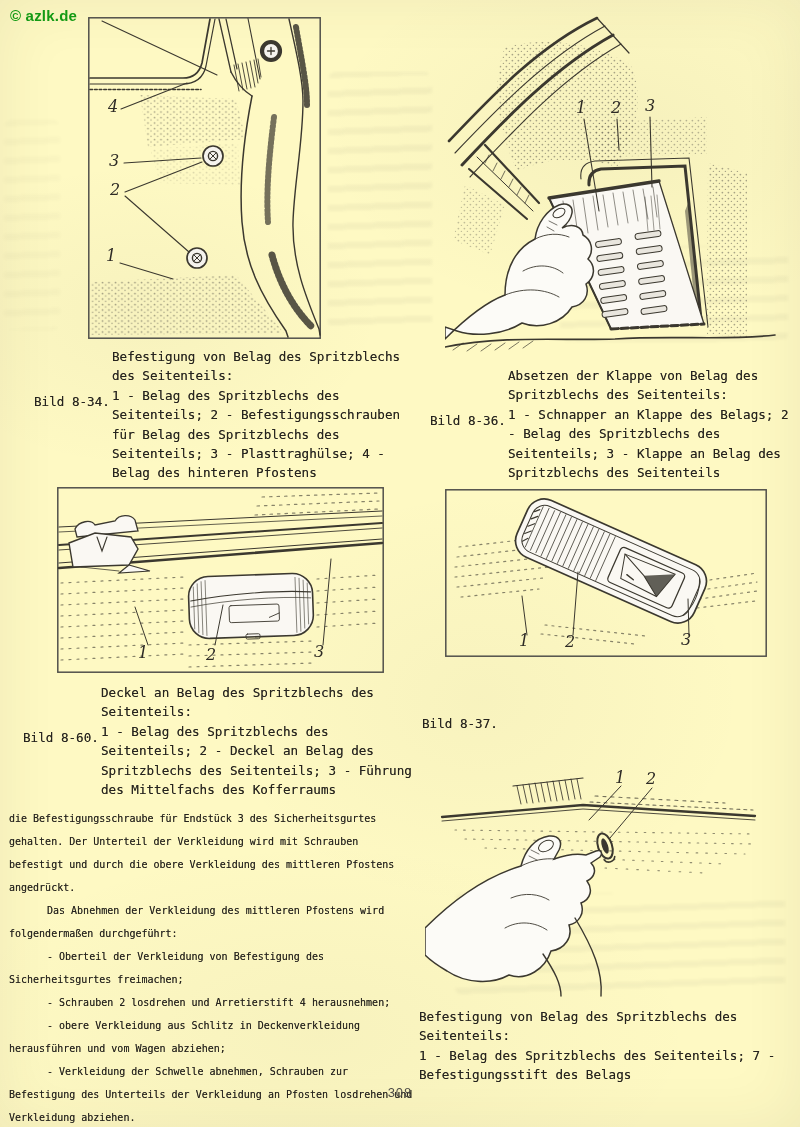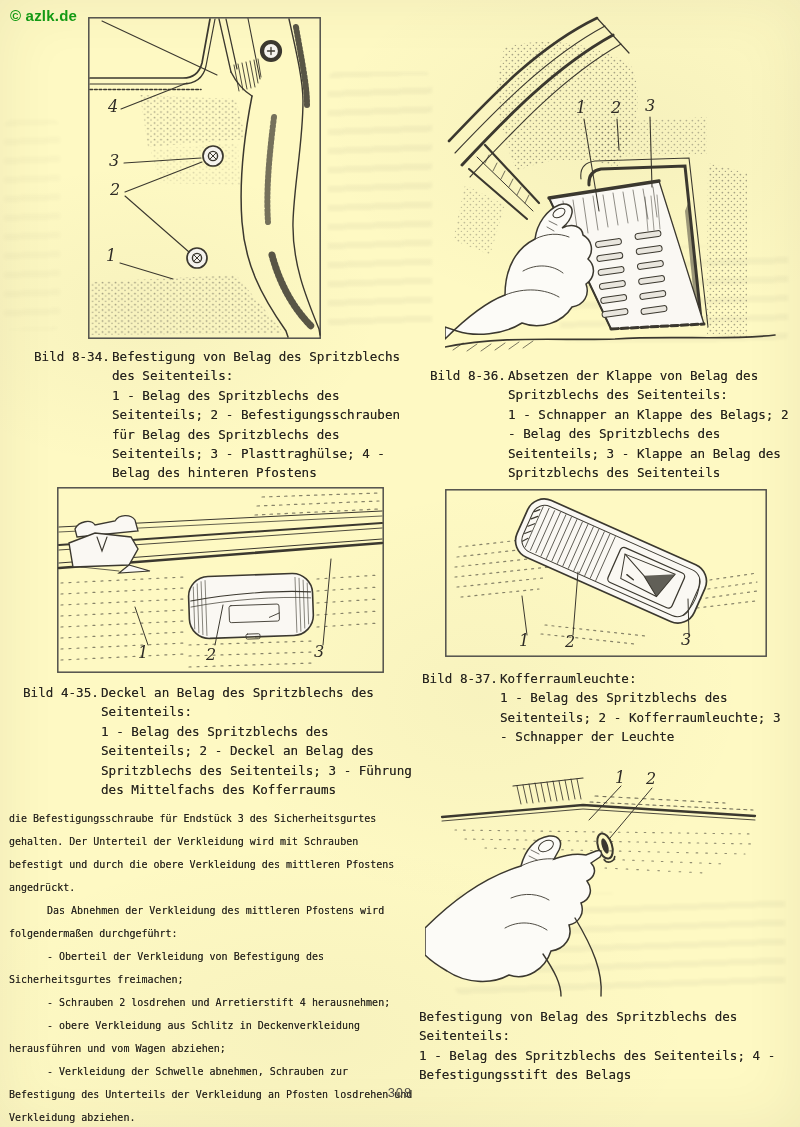--- a/index.html
+++ b/index.html
@@ -31,21 +31,21 @@
   .fig svg{position:absolute; left:0; top:0;}
   .co{
     position:absolute; font-family:"DejaVu Serif", serif; font-style:italic;
     font-size:16px; line-height:16px; color:#2e2b26;
   }
   .caption{
     position:absolute; display:flex;
     font-size:12.6px; line-height:19.4px; color:#26241f;
     text-shadow:0 0 .5px rgba(40,36,28,.6); hyphens:auto;
   }
-  .cap-label{flex:0 0 78px;}
+  .cap-label{flex:0 0 78px;margin-top:45px;}
   .cap-body{flex:1 1 auto; display:block;}
   .cap-title,.cap-items{display:block;}
   .body-text{
     position:absolute; font-size:10px; line-height:23px; color:#24221d;
     text-shadow:0 0 .5px rgba(40,36,28,.6); hyphens:auto;
   }
   .body-text p{margin:0;}
   .body-text p.ind{text-indent:38px;}
   .pageno{
     position:absolute; left:0; right:0; top:1085px; text-align:center;
@@ -455,39 +455,35 @@
 
   <div class="caption" style="left:430px; top:366px; width:364px">
     <span class="cap-label">Bild 8-36.</span>
     <span class="cap-body">
       <span class="cap-title">Absetzen der Klappe von Belag des Spritzblechs des Seitenteils:</span>
       <span class="cap-items">1 - Schnapper an Klappe des Belags; 2 - Belag des Spritzblechs des Seitenteils; 3 - Klappe an Belag des Spritzblechs des Seitenteils</span>
     </span>
   </div>
 
   <div class="caption" style="left:23px; top:683px; width:389px">
-    <span class="cap-label">Bild 4-35.</span>
+    <span class="cap-label">Bild 8-60.</span>
     <span class="cap-body">
       <span class="cap-title">Deckel an Belag des Spritzblechs des Seitenteils:</span>
       <span class="cap-items">1 - Belag des Spritzblechs des Seitenteils; 2 - Deckel an Belag des Spritzblechs des Seitenteils; 3 - Führung des Mittelfachs des Kofferraums</span>
     </span>
   </div>
 
   <div class="caption" style="left:422px; top:669px; width:373px">
     <span class="cap-label">Bild 8-37.</span>
-    <span class="cap-body">
-      <span class="cap-title">Kofferraumleuchte:</span>
-      <span class="cap-items">1 - Belag des Spritzblechs des Seitenteils; 2 - Kofferraumleuchte; 3 - Schnapper der Leuchte</span>
-    </span>
   </div>
 
   <div class="caption" style="left:419px; top:1007px; width:376px">
     <span class="cap-body">
       <span class="cap-title">Befestigung von Belag des Spritzblechs des Seitenteils:</span>
-      <span class="cap-items">1 - Belag des Spritzblechs des Seitenteils; 4 - Befestigungsstift des Belags</span>
+      <span class="cap-items">1 - Belag des Spritzblechs des Seitenteils; 7 - Befestigungsstift des Belags</span>
     </span>
   </div>
 
   <div class="body-text" style="left:9px; top:807px; width:405px">
     <p>die Befestigungsschraube für Endstück 3 des Sicherheitsgurtes gehalten. Der Unterteil der Verkleidung wird mit Schrauben befestigt und durch die obere Verkleidung des mittleren Pfostens angedrückt.</p>
     <p class="ind">Das Abnehmen der Verkleidung des mittleren Pfostens wird folgendermaßen durchgeführt:</p>
     <p class="ind">- Oberteil der Verkleidung von Befestigung des Sicherheitsgurtes freimachen;</p>
     <p class="ind">- Schrauben 2 losdrehen und Arretierstift 4 herausnehmen;</p>
     <p class="ind">- obere Verkleidung aus Schlitz in Deckenverkleidung herausführen und vom Wagen abziehen;</p>
     <p class="ind">- Verkleidung der Schwelle abnehmen, Schrauben zur Befestigung des Unterteils der Verkleidung an Pfosten losdrehen und Verkleidung abziehen.</p>

